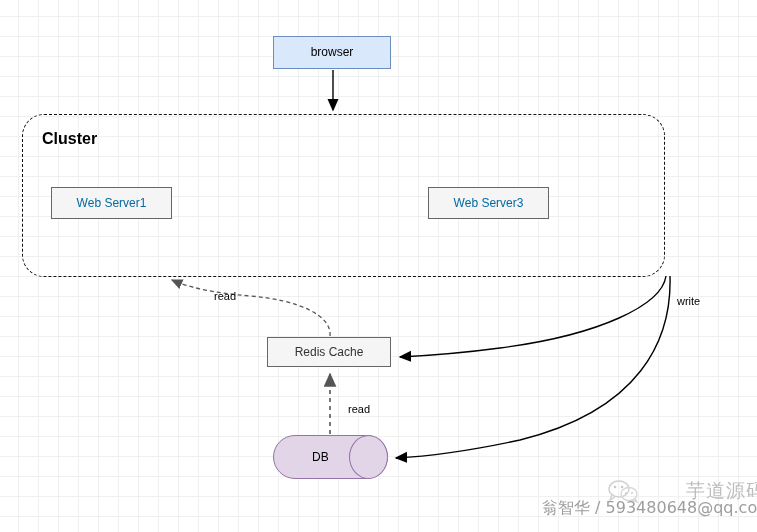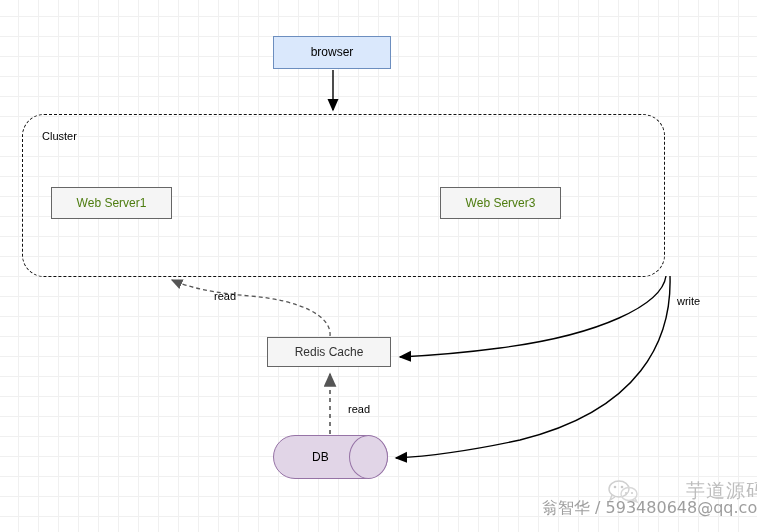--- a/index.html
+++ b/index.html
@@ -61,34 +61,35 @@
     height: 163px;
     box-sizing: border-box;
     border: 1.6px dashed #111111;
     border-radius: 22px;
     background: transparent;
   }
   #cluster-label {
     position: absolute;
     left: 42px;
     top: 130px;
-    font-size: 11px;
-    color: #000000;
+    font-size: 16px;
+    color: #000000;
+    font-weight: bold;
   }
   .server {
     background: #f5f5f5;
     border: 1.4px solid #666666;
     height: 32px;
     width: 121px;
     font-size: 12px;
-    color: #4d7c0f;
+    color: #0369a1;
   }
   #web-server-1 { left: 51px; top: 187px; }
   #web-server-2 { left: 239px; top: 187px; }
-  #web-server-3 { left: 440px; top: 187px; }
+  #web-server-3 { left: 428px; top: 187px; }
   
   #redis-node {
     left: 267px;
     top: 337px;
     width: 124px;
     height: 30px;
     background: #f5f5f5;
     border: 1.4px solid #666666;
     font-size: 12px;
     color: #333333;

